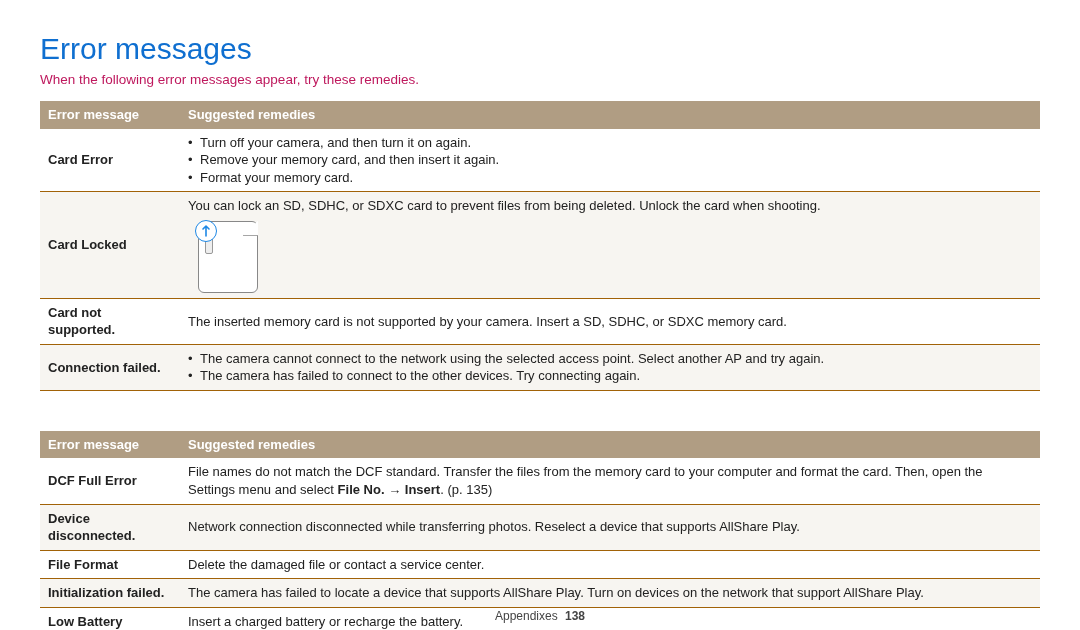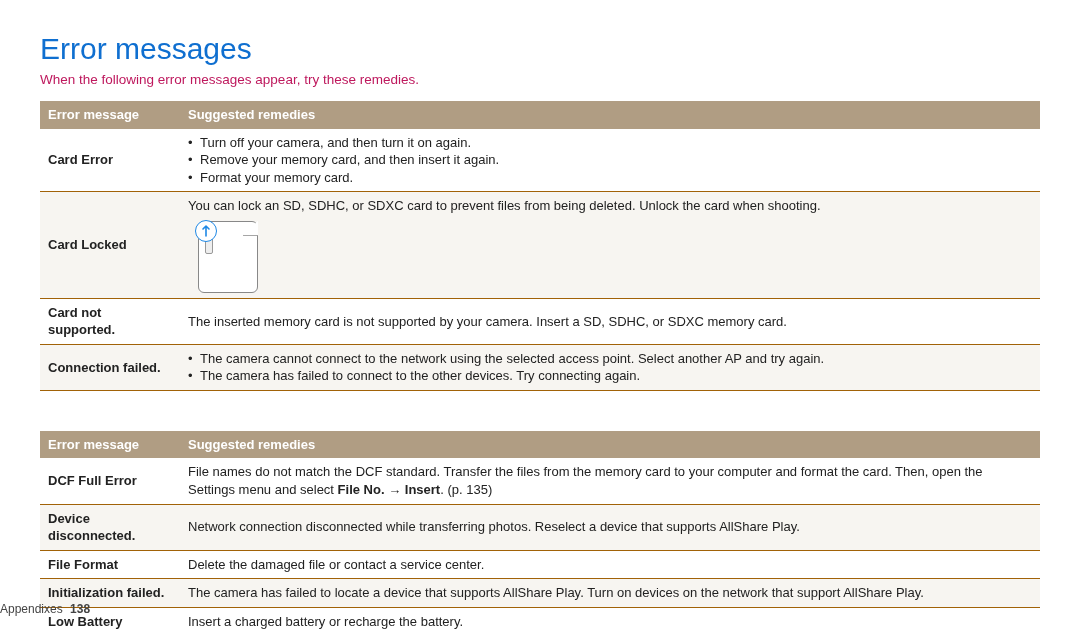--- a/index.html
+++ b/index.html
@@ -116,23 +116,23 @@
     border: 1.8px solid #1e88e5;
     border-radius: 50%;
     display: flex;
     align-items: center;
     justify-content: center;
     background: #fff;
   }
   .sd-arrow svg { display:block; }
   .footer {
     position: absolute;
-    bottom: 14px;
+    bottom: 7px;
     left: 0; right: 0;
-    text-align: left;
+    text-align: center;
     font-size: 12px;
     color: #444;
   }
   .footer .pn { font-weight: 700; margin-left: 4px; }
   .bold-inline { font-weight: 700; }
 </style>
 </head>
 <body>
 
 <h1 class="title">Error messages</h1>

